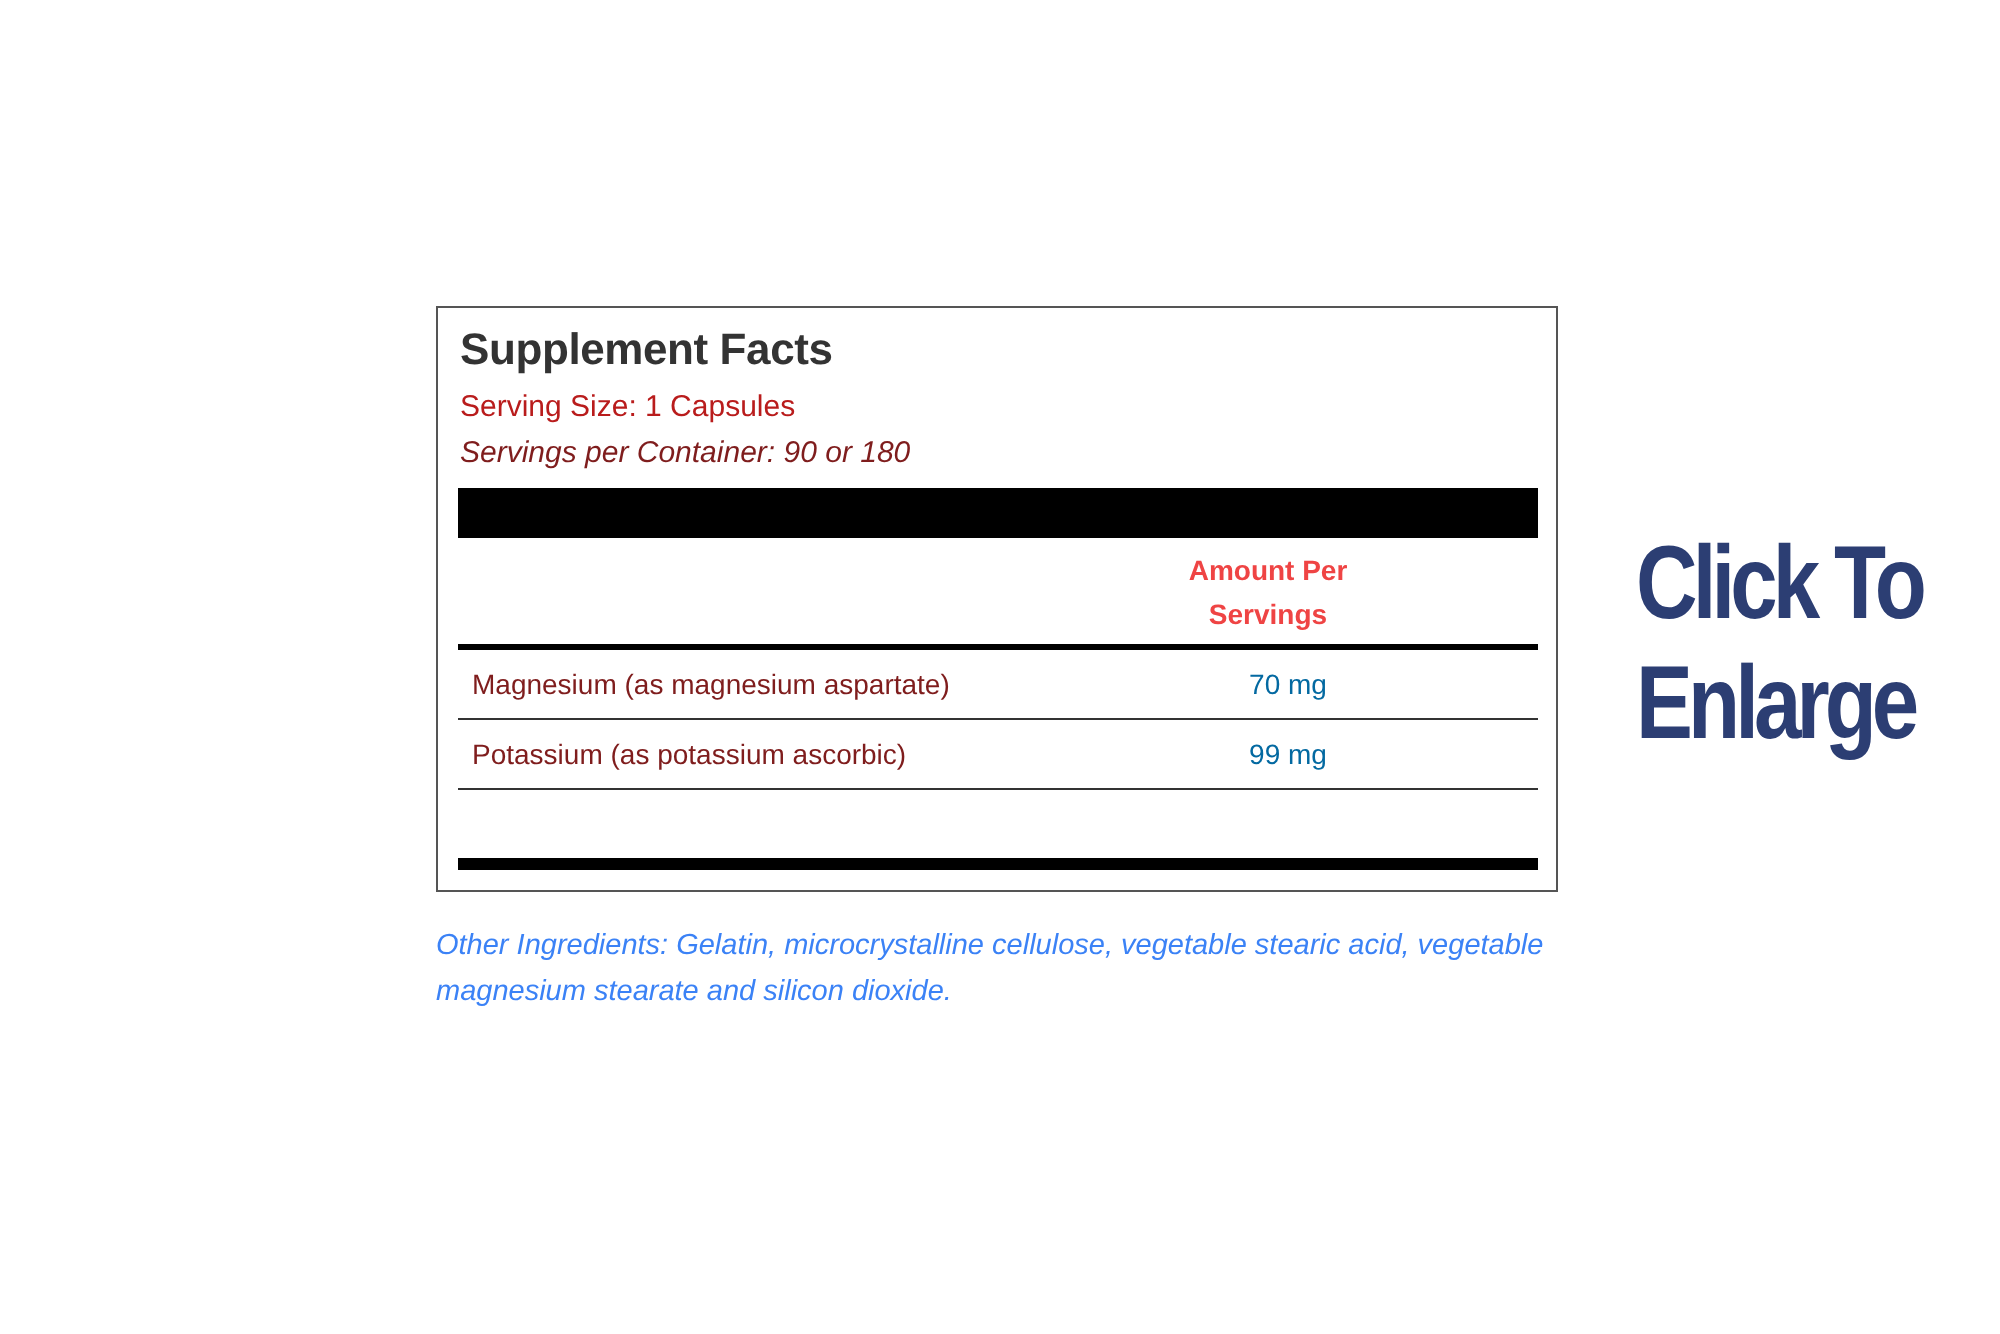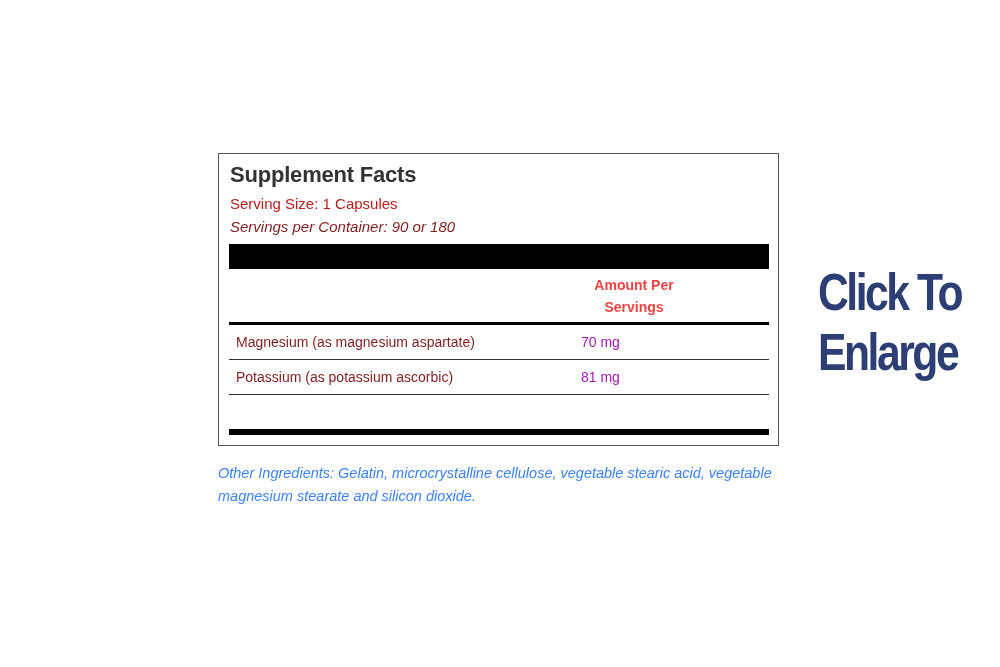--- a/index.html
+++ b/index.html
@@ -26,21 +26,21 @@
   }
   .col-amount { left:362px; width:106px; }
   .col-dv { left:480px; width:76px; }
   .thick-rule {
     position:absolute; left:10px; top:168px; width:540px; height:3px; background:#000;
   }
   .row {
     position:absolute; left:10px; width:540px; height:35px;
   }
   .row .name { position:absolute; left:7px; top:9px; font-size:14px; color:#7f1d1d; }
-  .row .amount { position:absolute; left:352px; width:126px; top:9px; font-size:14px; text-align:left; color:#a21caf; }
+  .row .amount { position:absolute; left:352px; width:126px; top:9px; font-size:14px; text-align:center; color:#0369a1; }
   .row .dv { position:absolute; left:470px; width:76px; top:9px; font-size:14px; text-align:center; color:#333; }
   .row-sep {
     position:absolute; left:10px; width:540px; height:1px; background:#333;
   }
   .bottom-bar {
     position:absolute; left:10px; top:275px; width:540px; height:6px; background:#000;
   }
   .other-ingredients {
     position:absolute; left:218px; top:462px; width:560px; font-size:14.5px; font-style:italic;
     color:#3b82f6; line-height:23px;
@@ -71,21 +71,21 @@
 
   <div class="row" style="top:171px;">
     <span class="name">Magnesium (as magnesium aspartate)</span>
     <span class="amount">70 mg</span>
     <span class="dv"></span>
   </div>
   <div class="row-sep" style="top:205px;"></div>
 
   <div class="row" style="top:206px;">
     <span class="name">Potassium (as potassium ascorbic)</span>
-    <span class="amount">81 mg</span>
+    <span class="amount">99 mg</span>
     <span class="dv"></span>
   </div>
   <div class="row-sep" style="top:240px;"></div>
 
 
   <div class="bottom-bar"></div>
 </div>
 
 <div class="other-ingredients">Other Ingredients: Gelatin, microcrystalline cellulose, vegetable stearic acid, vegetable magnesium stearate and silicon dioxide.</div>
 

